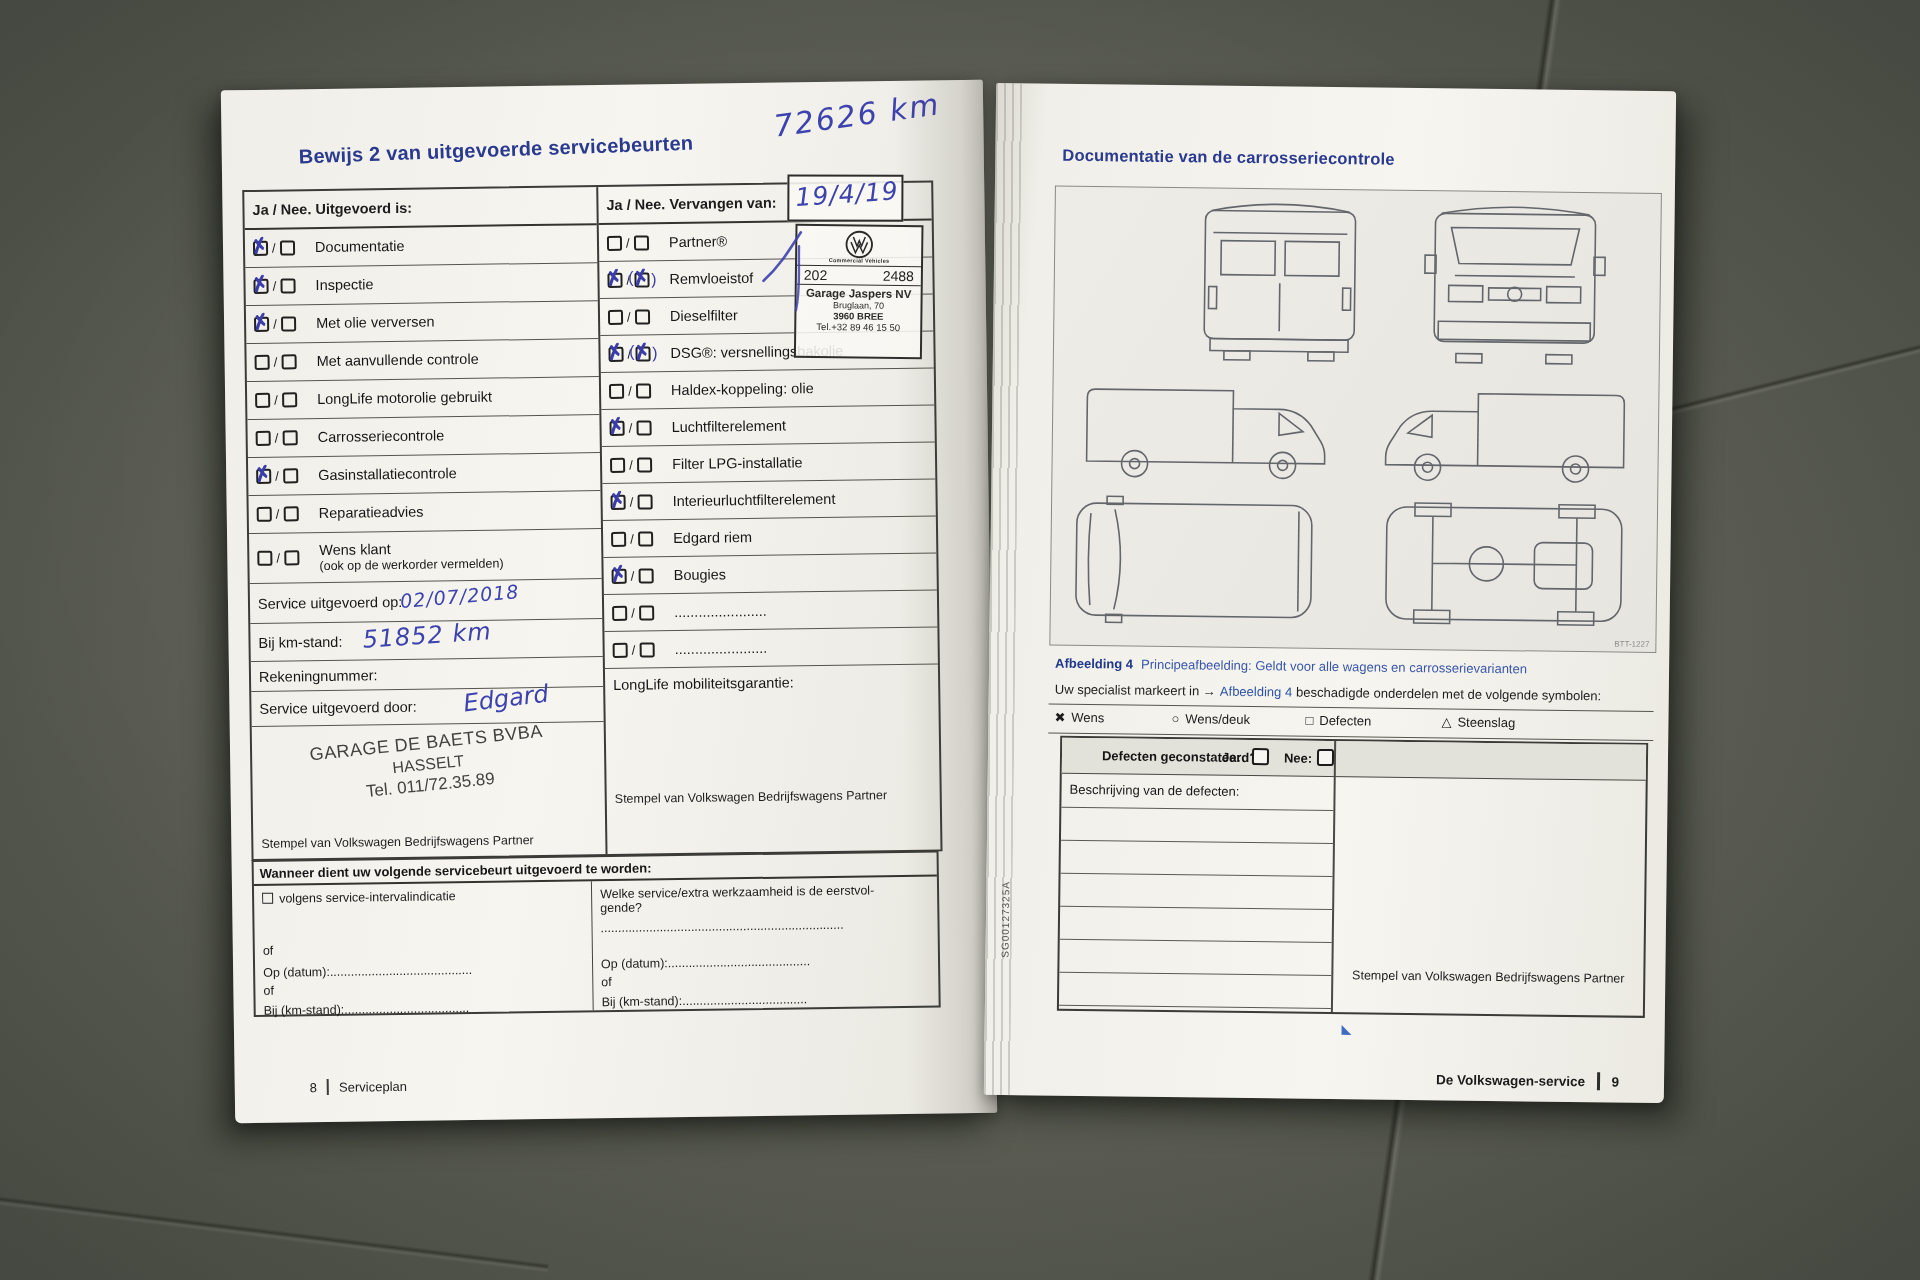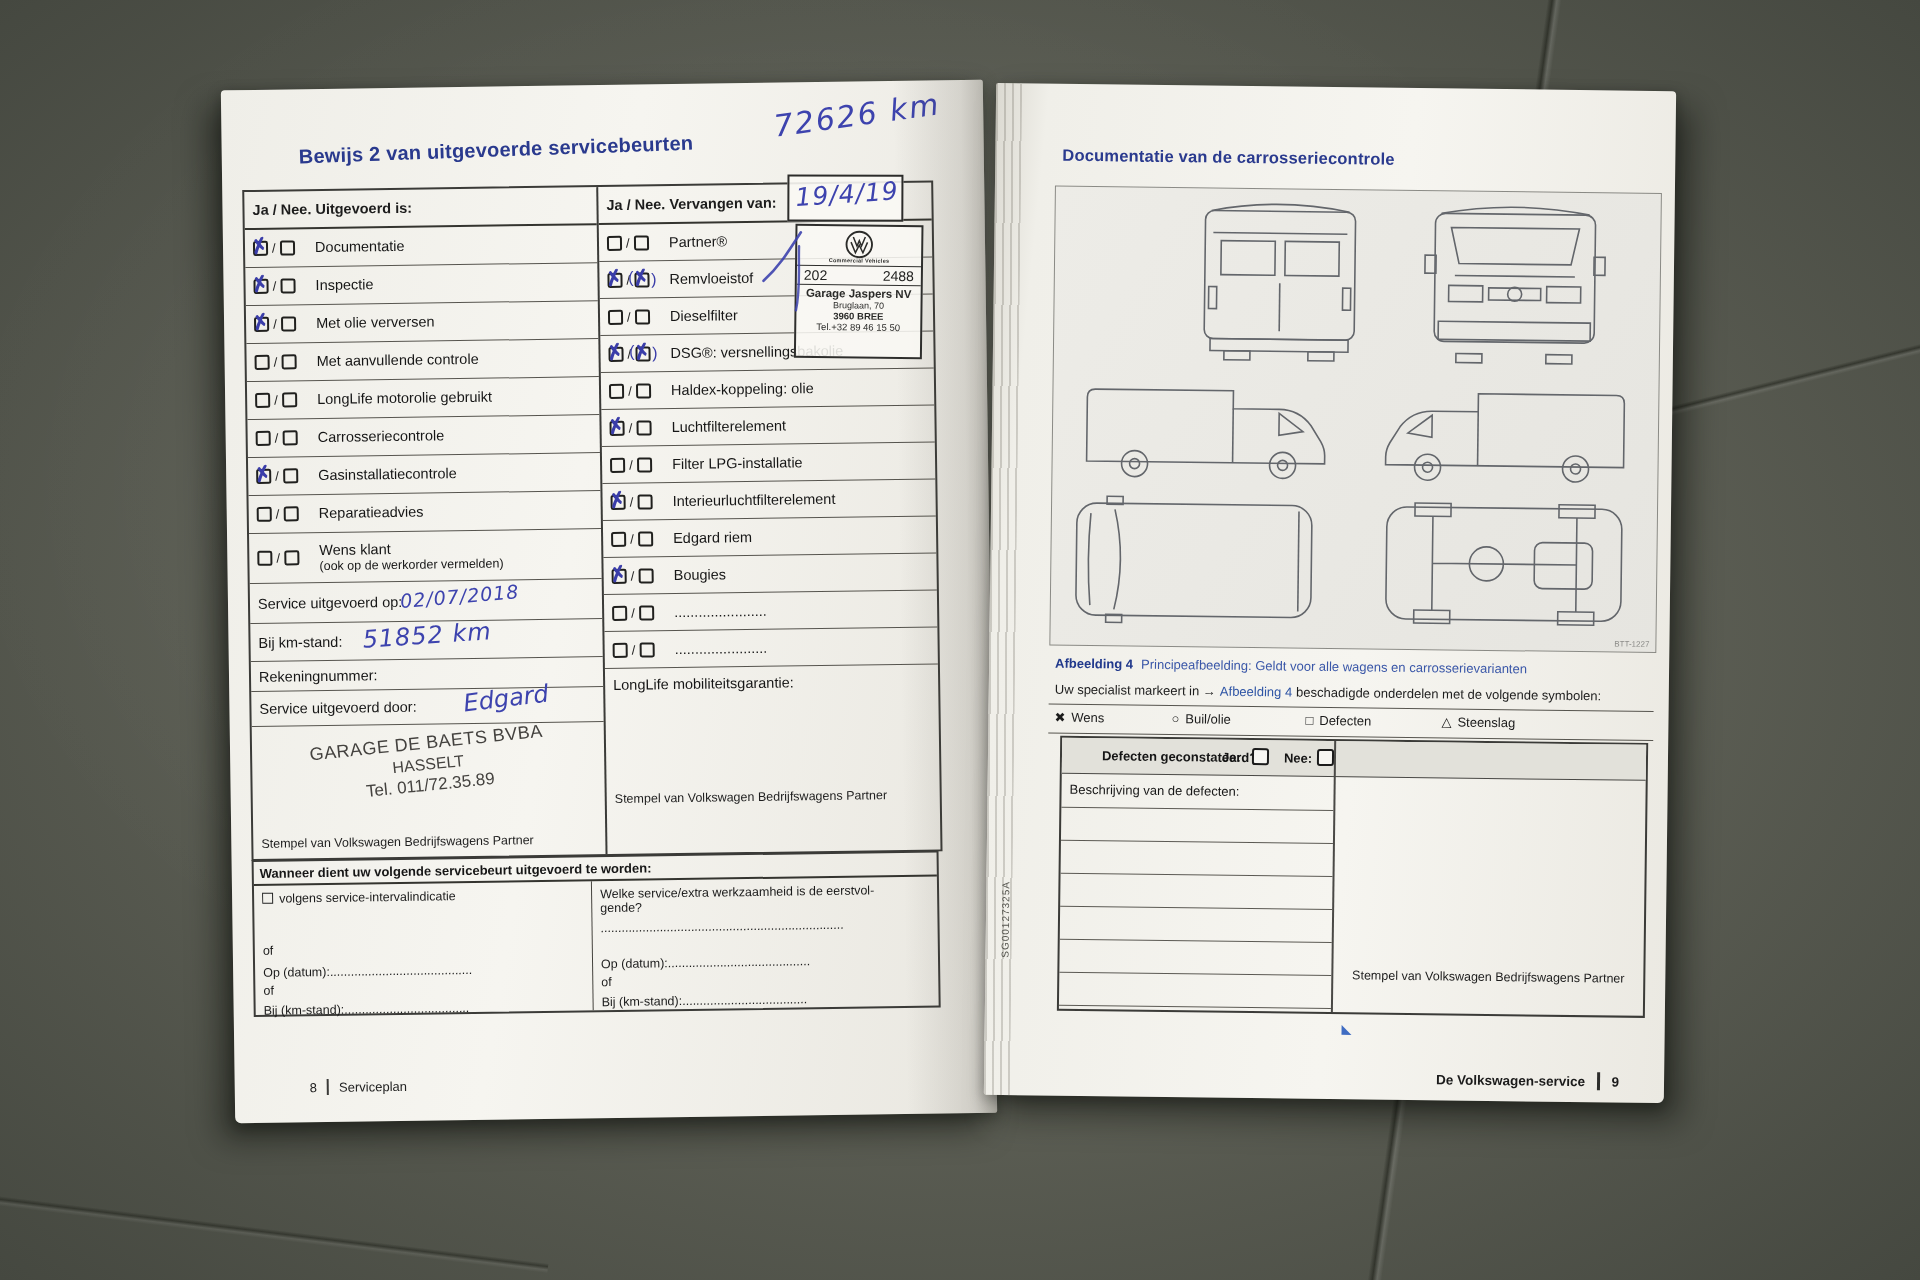--- a/index.html
+++ b/index.html
@@ -489,21 +489,21 @@
       <span>Uw specialist markeert in →</span><span class="mlink">Afbeelding 4</span><span>beschadigde onderdelen met de volgende symbolen:</span>
     </div>
 
     <div class="legend">
       <span class="litem" id="li0">
           <span class="lsym">✖</span>
           <span>Wens</span>
         </span>
       <span class="litem" id="li1">
           <span class="lsym">○</span>
-          <span>Buil/olie</span>
+          <span>Wens/deuk</span>
         </span>
       <span class="litem" id="li2">
           <span class="lsym">□</span>
           <span>Defecten</span>
         </span>
       <span class="litem" id="li3">
           <span class="lsym">△</span>
           <span>Steenslag</span>
         </span>
     </div>

